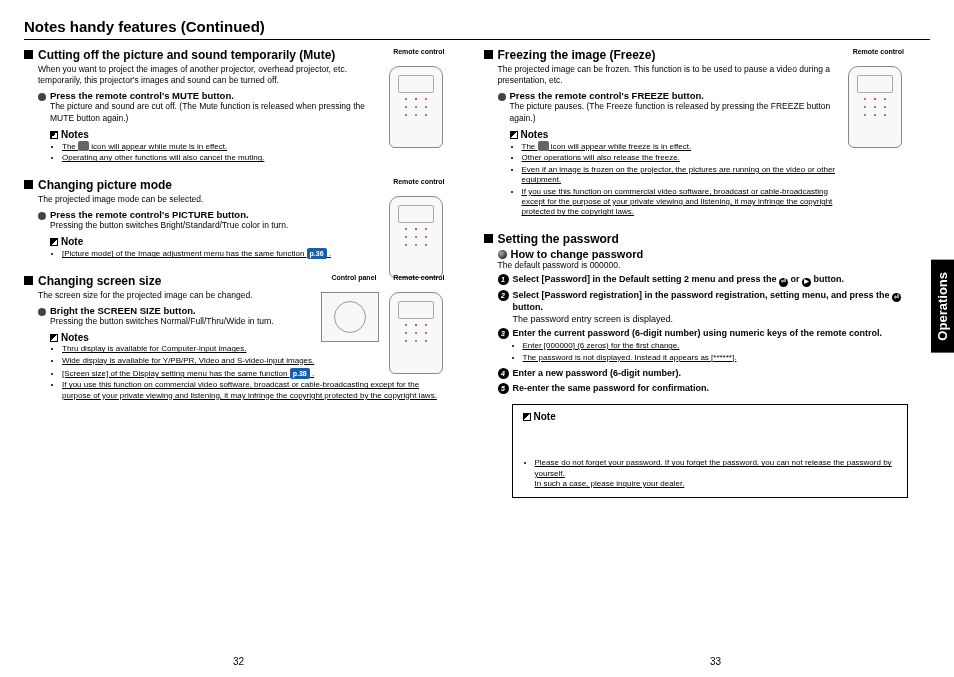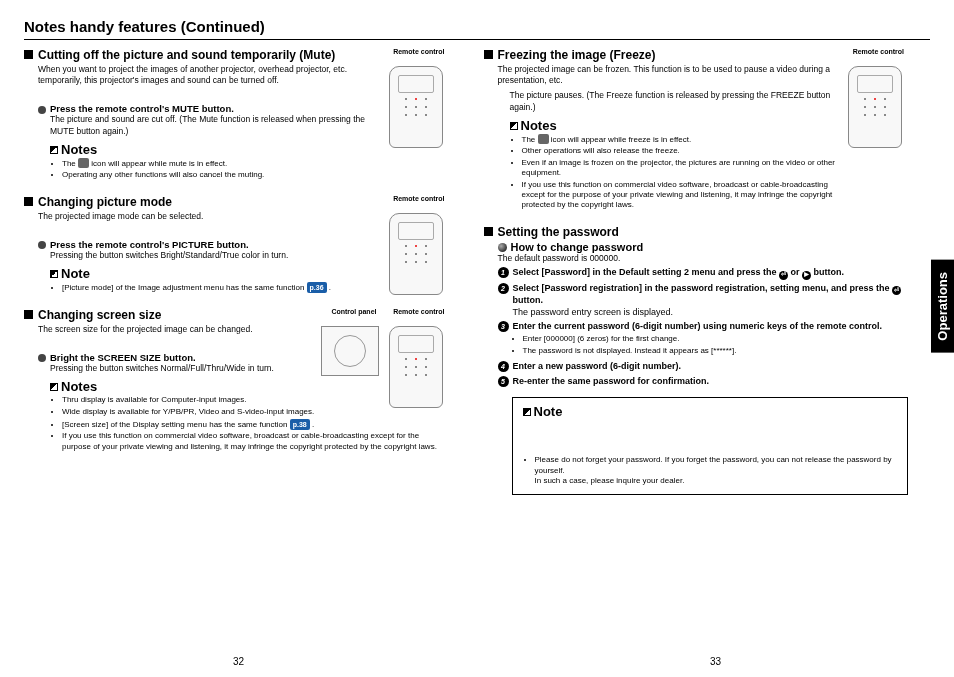--- a/index.html
+++ b/index.html
@@ -52,63 +52,64 @@
 .sec-body {
   margin-left: 14px;
 }
 .desc {
   font-size: 8.5px;
   line-height: 1.3;
   margin: 1px 0 4px;
 }
 .sub-head {
   display: flex;
-  align-items: center;
+  align-items: flex-end;
   gap: 4px;
   font-weight: bold;
   font-size: 9.5px;
-  margin-top: 17px;
+  margin-top: 4px;
 }
 .dot {
   width: 8px;
   height: 8px;
   border-radius: 50%;
   background: #444;
   flex-shrink: 0;
   margin-top: 2px;
 }
 .sub-body {
   margin-left: 12px;
   font-size: 8.5px;
   line-height: 1.35;
 }
 .notes-head {
   display: flex;
   align-items: center;
   gap: 3px;
   font-weight: bold;
-  font-size: 13px;
+  font-size: 10px;
   margin-top: 5px;
   margin-left: 12px;
 }
 .small-sq {
   display: inline-block;
   width: 6px;
   height: 6px;
   border: 1px solid #000;
   background: linear-gradient(135deg, #000 50%, #fff 50%);
 }
 ul.notes {
   margin: 1px 0 2px 14px;
   padding-left: 10px;
   font-size: 8px;
   line-height: 1.3;
 }
 ul.notes li {
   margin-bottom: 1px;
+  text-decoration: underline;
 }
 .page-ref {
   display: inline-block;
   background: #1a5ea8;
   color: #fff;
   font-size: 7px;
   padding: 1px 3px;
   border-radius: 2px;
   font-weight: bold;
 }
@@ -365,20 +366,24 @@
 
     <div class="section">
       <div class="remote-label">Remote control</div>
       <div class="remote-img"></div>
       <div class="sec-head">
           <span class="sq"></span>
           <span>Freezing the image (Freeze)</span>
         </div>
       <div class="sec-body textpad">
         <div class="desc">The projected image can be frozen. This function is to be used to pause a video during a presentation, etc.</div>
+        <div class="sub-head">
+            <span class="dot"></span>
+            <span>Press the remote control's FREEZE button.</span>
+          </div>
         <div class="sub-body">The picture pauses. (The Freeze function is released by pressing the FREEZE button again.)</div>
         <div class="notes-head">
             <span class="small-sq"></span>
             <span>Notes</span>
           </div>
         <ul class="notes">
           <li><span>The </span><span class="icon-inline"></span><span> icon will appear while freeze is in effect.</span></li>
           <li>Other operations will also release the freeze.</li>
           <li>Even if an image is frozen on the projector, the pictures are running on the video or other equipment.</li>
           <li>If you use this function on commercial video software, broadcast or cable-broadcasting except for the purpose of your private viewing and listening, it may infringe the copyright protected by the copyright laws.</li>

